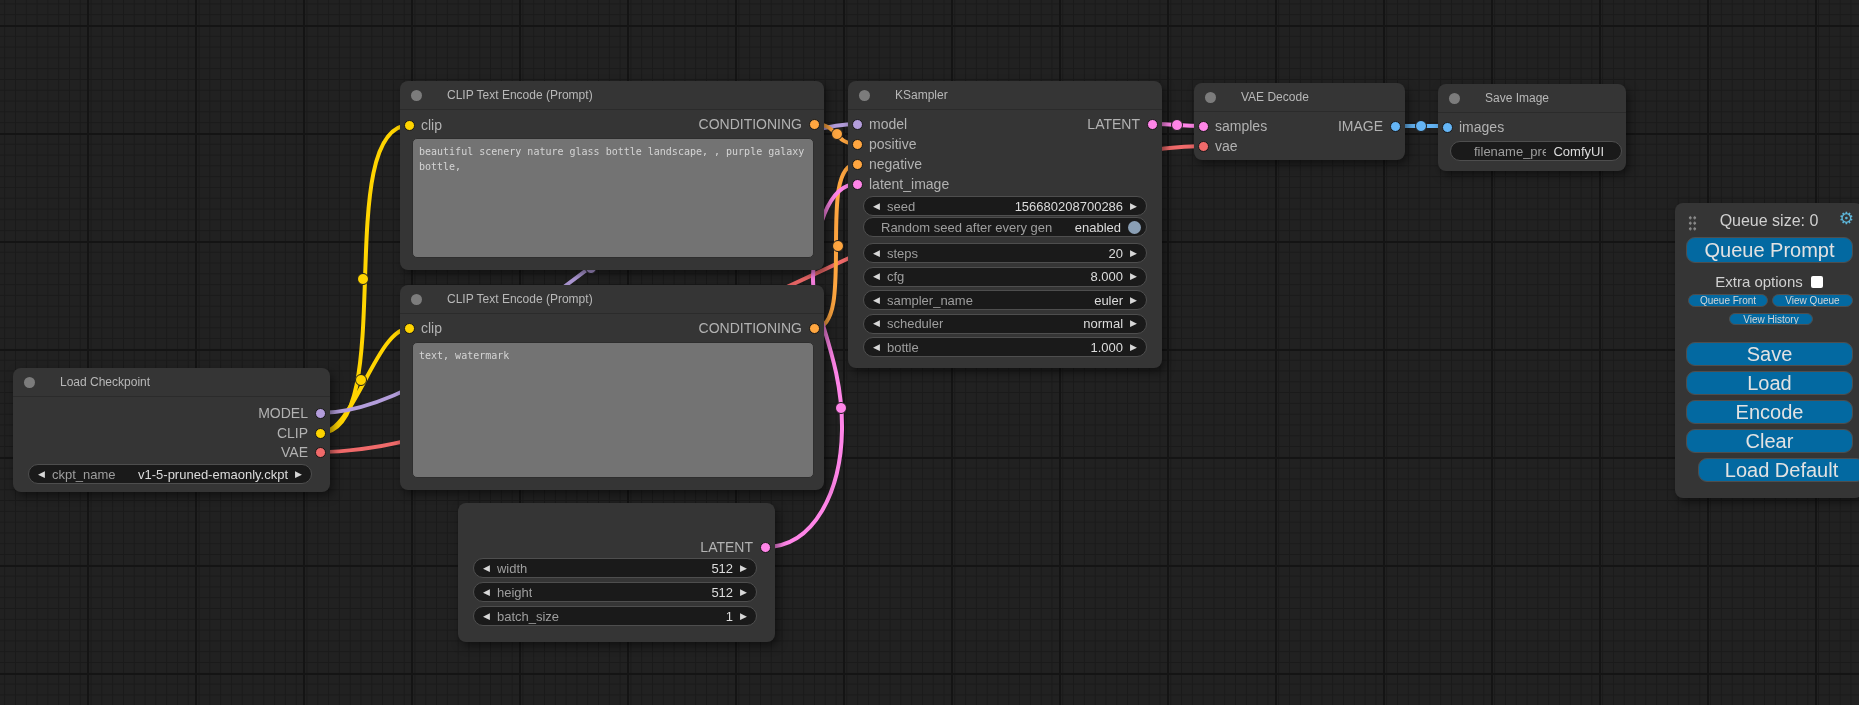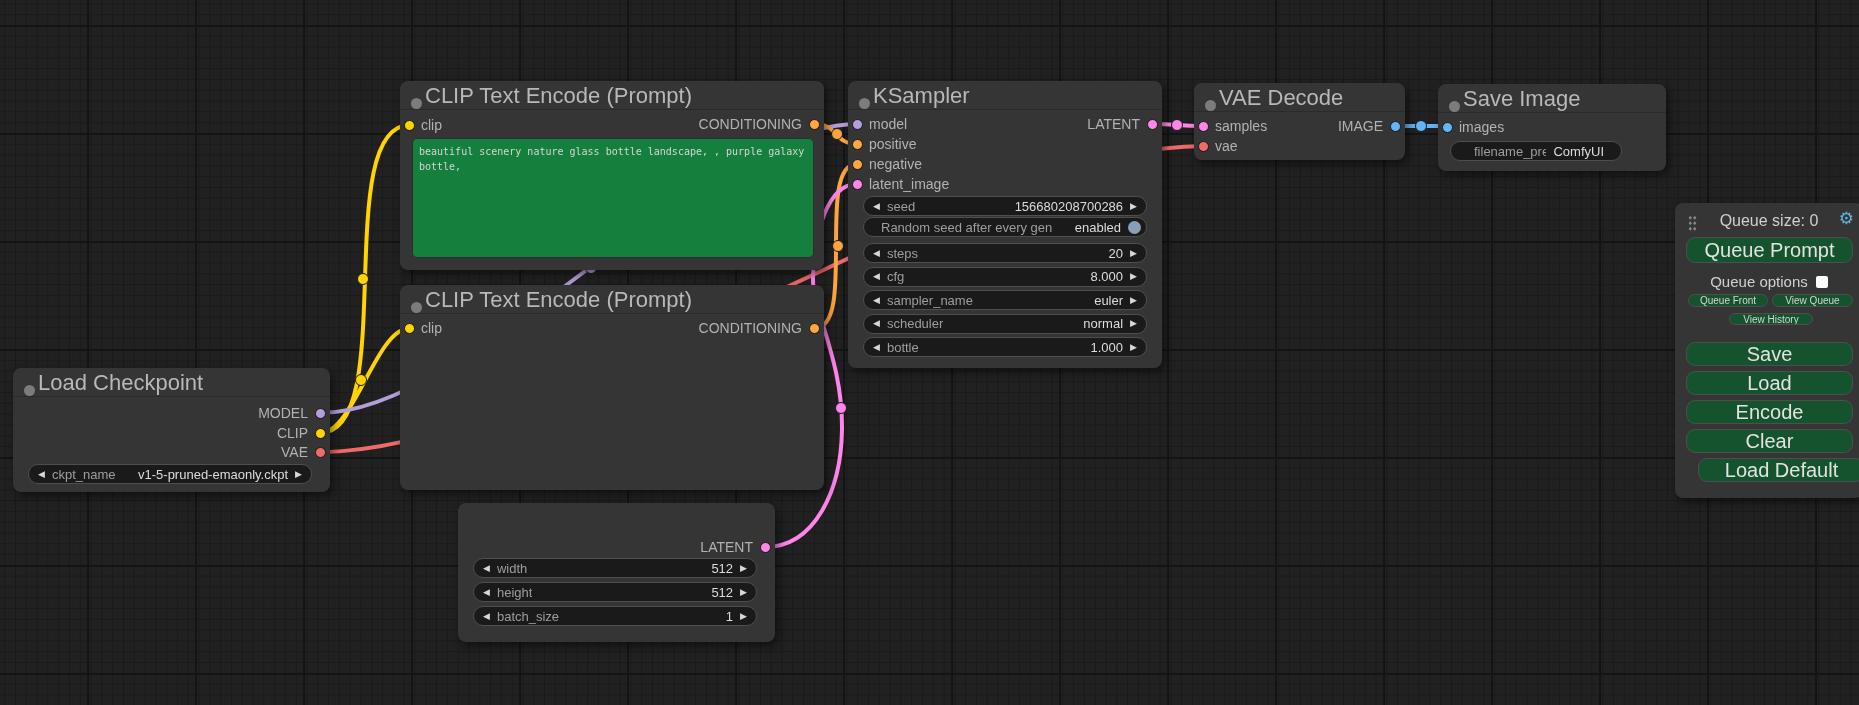--- a/index.html
+++ b/index.html
@@ -14,54 +14,54 @@
       linear-gradient(90deg,#1a1a1a 1px, transparent 1px);
     background-size:108px 108px,108px 108px,10.8px 10.8px,10.8px 10.8px;
     background-position:0 25px,87px 0,0 3.4px,4.2px 0;
   }
   #wires{position:absolute;left:0;top:0;z-index:1;}
   .node{
     position:absolute;background:#353535;border-radius:8px;z-index:2;
     box-shadow:3px 4px 10px rgba(0,0,0,.5);
   }
   .ntitle{
-    height:28px;display:flex;align-items:flex-end;padding:0 11px;gap:3px;
-    color:#b8b8b8;font-size:22px;border-bottom:1px solid rgba(0,0,0,.18);
+    height:28px;display:flex;align-items:center;padding:0 11px;gap:25px;
+    color:#b8b8b8;font-size:12px;border-bottom:1px solid rgba(0,0,0,.18);
     border-radius:8px 8px 0 0;white-space:nowrap;overflow:hidden;
   }
   .tdot{width:11px;height:11px;border-radius:50%;background:#7c7c7c;flex:none;}
   .port{position:absolute;width:11px;height:11px;border-radius:50%;border:1px solid #181818;box-sizing:border-box;}
   .port.in{left:4px;}
   .port.out{right:4px;}
   .plabel{position:absolute;font-size:14px;line-height:18px;color:#b2b2b2;white-space:nowrap;}
   .plabel.in{left:21px;}
   .plabel.out{right:22px;}
   .widget{
     position:absolute;height:20px;background:#1a1a1a;border:1px solid #4e4e4e;
     border-radius:11px;display:flex;align-items:center;font-size:13px;
     box-sizing:border-box;padding:0 9px;gap:7px;white-space:nowrap;
   }
   .warrow{font-size:9px;color:#d8d8d8;line-height:1;flex:none;}
   .wlabel{color:#9e9e9e;overflow:hidden;}
   .wvalue{margin-left:auto;color:#dcdcdc;}
   .toggle{width:13px;height:13px;border-radius:50%;flex:none;margin-right:-4px;}
   .textbox{
-    position:absolute;background:#15803d;border:1px solid #2e2e2e;border-radius:5px;
+    position:absolute;background:#737373;border:1px solid #2e2e2e;border-radius:5px;
     color:#d4d4d4;font-family:"DejaVu Sans Mono",monospace;font-size:10px;line-height:1.5;
     padding:5px 6px;box-sizing:border-box;overflow:hidden;
   }
   
   .qpanel{position:absolute;left:1669px;top:203px;width:188px;height:295px;background:#353535;border-radius:8px;z-index:3;box-shadow:3px 4px 10px rgba(0,0,0,.5);margin-left:6px;}
   .qhandle{position:absolute;left:13px;top:12px;width:9px;height:16px;
     background-image:radial-gradient(#8a8a8a 1.1px, transparent 1.4px);
     background-size:4.5px 5.5px;}
   .qsize{position:absolute;left:0;right:0;top:9px;text-align:center;font-size:16px;color:#d0d0d0;}
   .qgear{position:absolute;right:9px;top:7px;font-size:17px;line-height:1;}
   .qbtn{
-    position:absolute;background:#14532d;border:1px solid #4e4e4e;border-radius:9px;
+    position:absolute;background:#0369a1;border:1px solid #4e4e4e;border-radius:9px;
     color:#e2e2e2;display:flex;align-items:center;justify-content:center;
     box-sizing:border-box;font-size:20px;overflow:hidden;
   }
   .qbtn.small{font-size:10px;color:#d5d5d5;border-radius:8px;}
   .qextra{position:absolute;left:0;right:0;top:70px;display:flex;align-items:center;justify-content:center;gap:8px;font-size:15px;color:#d0d0d0;}
   .qcheck{width:12px;height:12px;background:#ffffff;border-radius:2px;}
 </style>
 </head>
 <body>
 
@@ -123,20 +123,21 @@
 
 <div class="node" style="left:400px;top:285px;width:424px;height:205px;">
   <div class="ntitle">
     <span class="tdot"></span>
     <span>CLIP Text Encode (Prompt)</span>
   </div>
   <span class="port in" style="top: 37.5px; background: rgb(255, 212, 0);"></span>
   <span class="plabel in" style="top:34px;">clip</span>
   <span class="plabel out" style="top:34px;">CONDITIONING</span>
   <span class="port out" style="top: 37.5px; background: rgb(255, 166, 64);"></span>
+  <div class="textbox" style="left:12px;top:57px;width:402px;height:136px;">text, watermark</div>
 </div>
 
 <div class="node" style="left:848px;top:81px;width:314px;height:287px;">
   <div class="ntitle">
     <span class="tdot"></span>
     <span>KSampler</span>
   </div>
   <span class="port in" style="top: 37.5px; background: rgb(179, 157, 219);"></span>
   <span class="plabel in" style="top:34px;">model</span>
   <span class="port in" style="top: 57.5px; background: rgb(255, 166, 64);"></span>
@@ -197,21 +198,21 @@
     <span>VAE Decode</span>
   </div>
   <span class="port in" style="top: 37.5px; background: rgb(255, 133, 232);"></span>
   <span class="plabel in" style="top:34px;">samples</span>
   <span class="port in" style="top: 57.5px; background: rgb(240, 106, 106);"></span>
   <span class="plabel in" style="top:54px;">vae</span>
   <span class="plabel out" style="top:34px;">IMAGE</span>
   <span class="port out" style="top: 37.5px; background: rgb(100, 181, 246);"></span>
 </div>
 
-<div class="node" style="left:1438px;top:84px;width:228px;height:87px;">
+<div class="node" style="left:1438px;top:84px;width:188px;height:87px;">
   <div class="ntitle">
     <span class="tdot"></span>
     <span>Save Image</span>
   </div>
   <span class="port in" style="top: 37.5px; background: rgb(100, 181, 246);"></span>
   <span class="plabel in" style="top:34px;">images</span>
   <div class="widget" style="left:12px;top:57px;width:172px;">
     <span class="wlabel" style="margin-left:14px;">filename_prefix</span>
     <span class="wvalue" style="margin-right:8px;">ComfyUI</span>
   </div>
@@ -239,21 +240,21 @@
     <span class="warrow">▶</span>
   </div>
 </div>
 
 <div class="qpanel">
   <span class="qhandle"></span>
   <div class="qsize">Queue size: 0</div>
   <span class="qgear" style="color: rgb(93, 181, 216);">⚙</span>
   <div class="qbtn" style="left:11px;top:34px;width:167px;height:26px;">Queue Prompt</div>
   <div class="qextra">
-    <span>Queue options</span>
+    <span>Extra options</span>
     <span class="qcheck"></span>
   </div>
   <div class="qbtn small" style="left:13px;top:91px;width:80px;height:13px;">Queue Front</div>
   <div class="qbtn small" style="left:97px;top:91px;width:81px;height:13px;">View Queue</div>
   <div class="qbtn small" style="left:54px;top:110px;width:84px;height:12px;">View History</div>
   <div class="qbtn" style="left:11px;top:139px;width:167px;height:24px;">Save</div>
   <div class="qbtn" style="left:11px;top:168px;width:167px;height:24px;">Load</div>
   <div class="qbtn" style="left:11px;top:197px;width:167px;height:24px;">Encode</div>
   <div class="qbtn" style="left:11px;top:226px;width:167px;height:24px;">Clear</div>
   <div class="qbtn" style="left:23px;top:255px;width:167px;height:24px;">Load Default</div>

